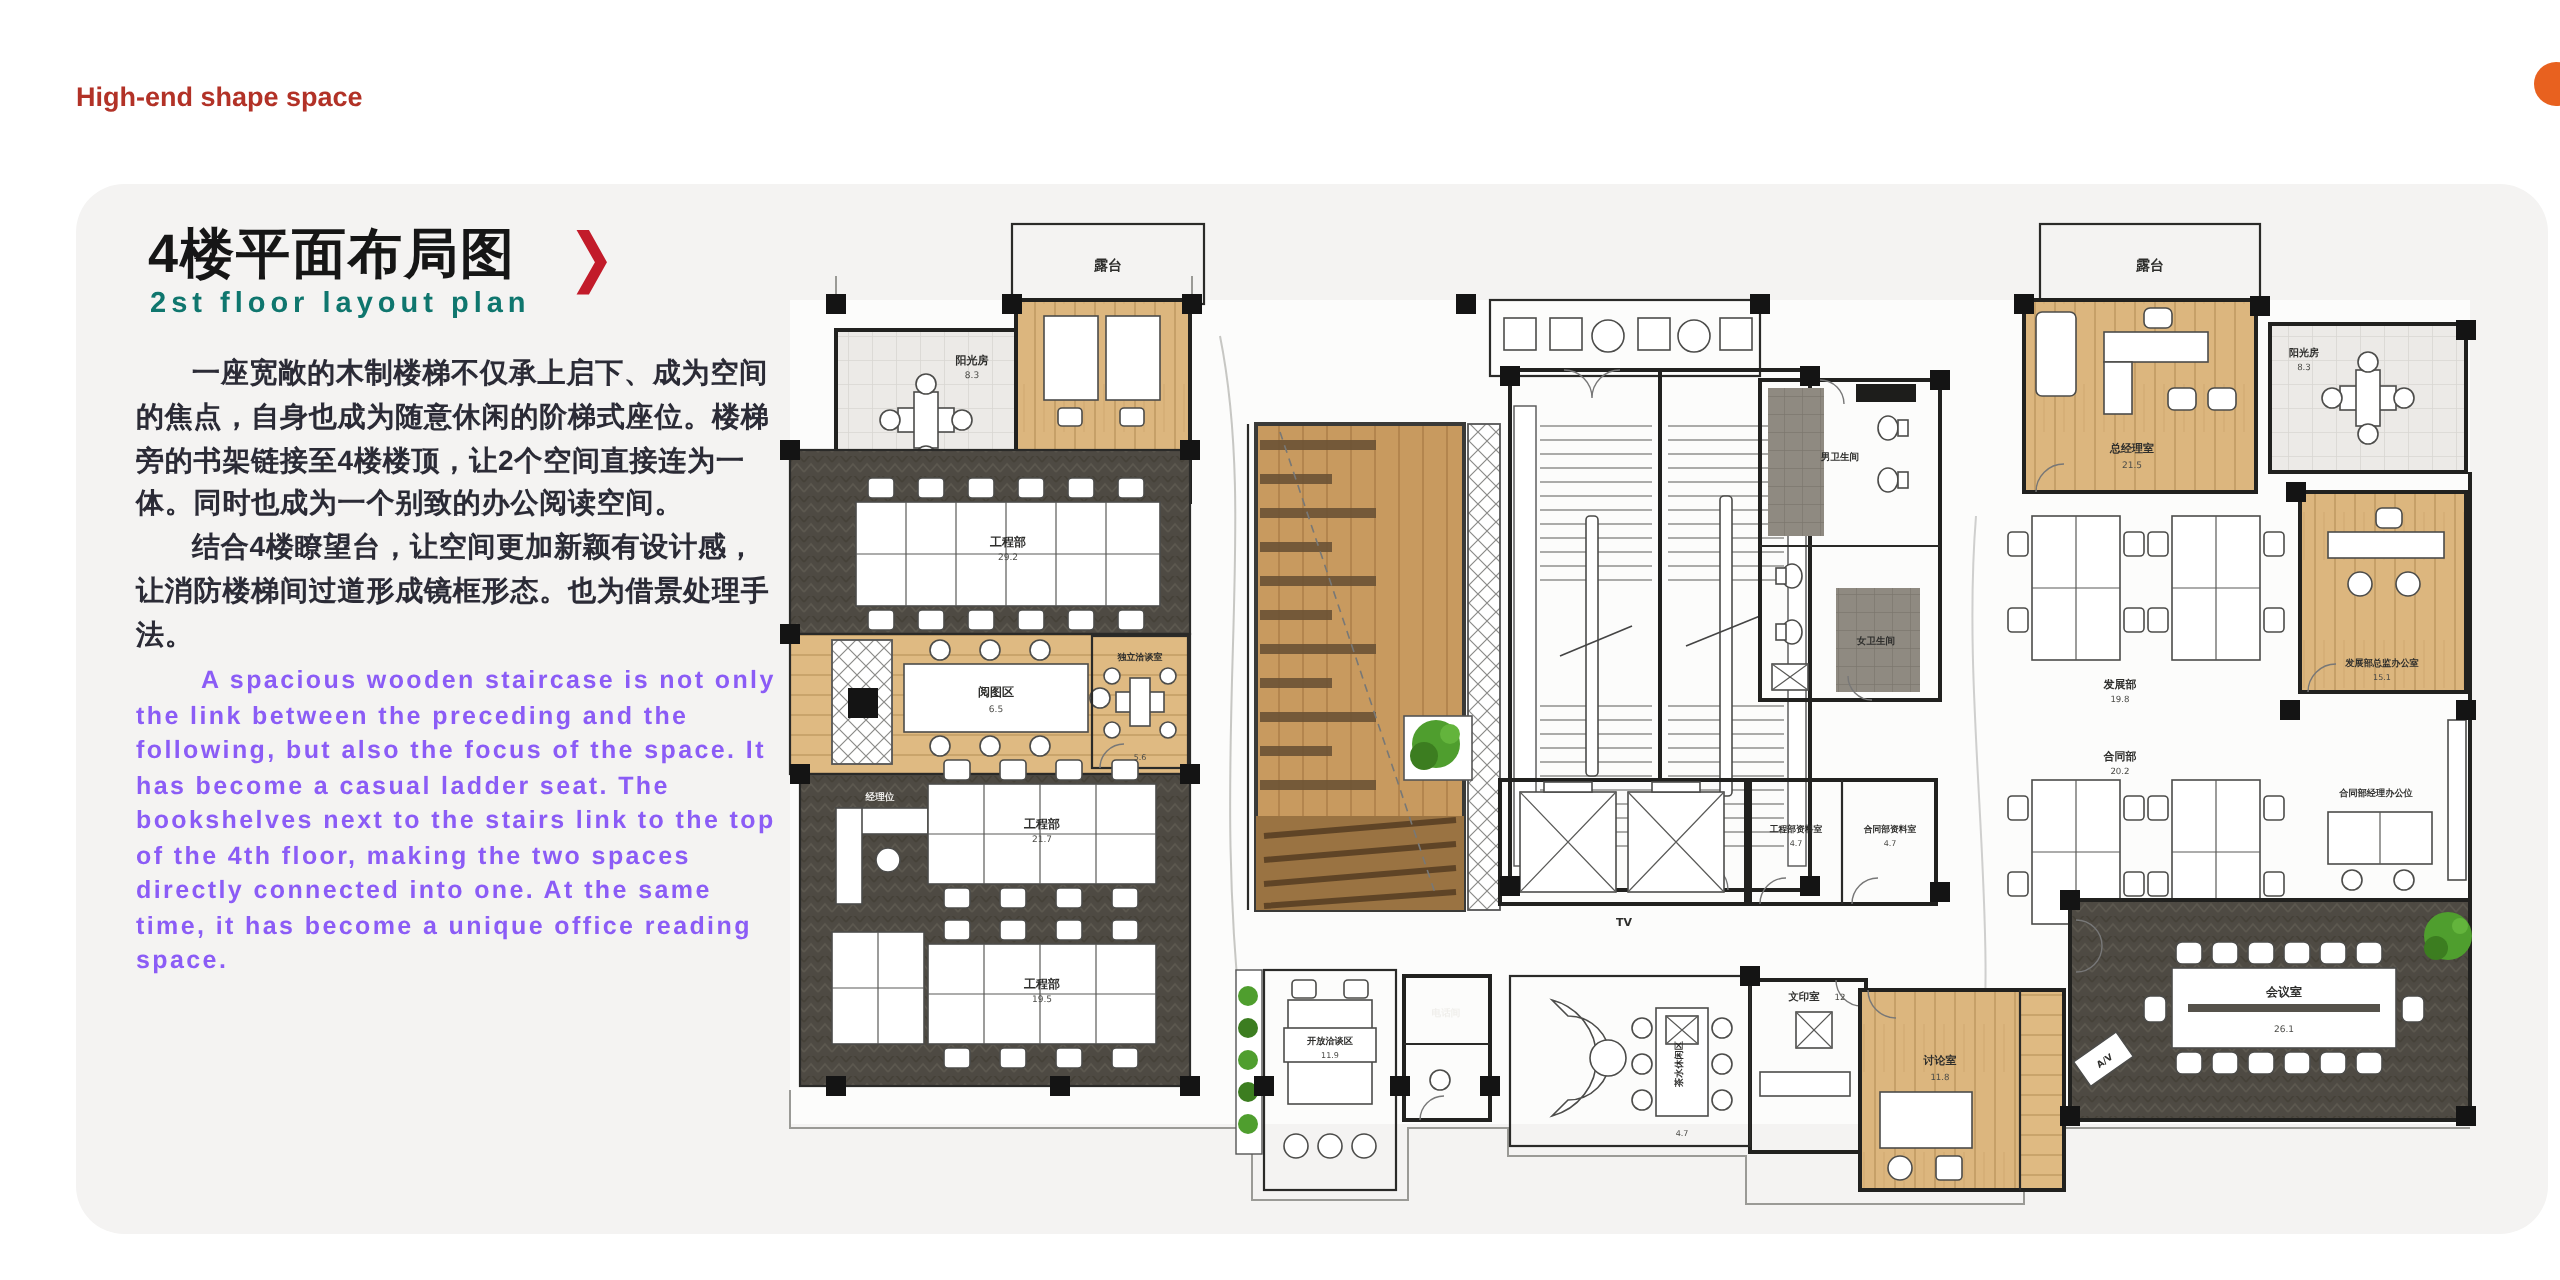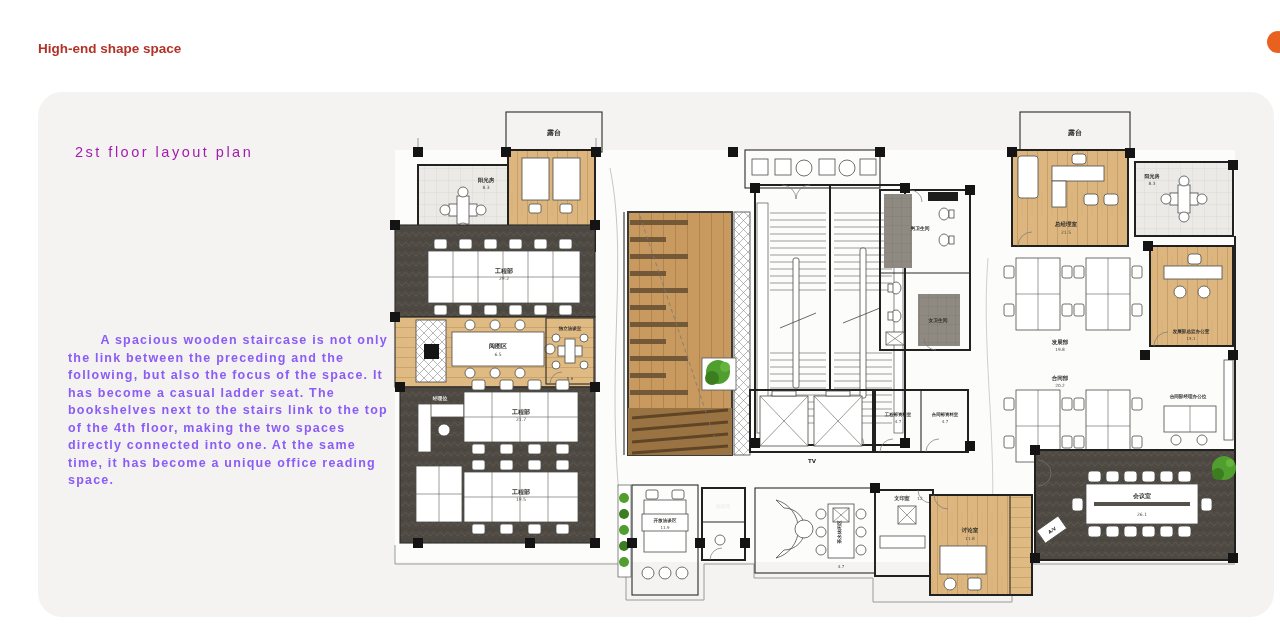--- a/index.html
+++ b/index.html
@@ -4,21 +4,21 @@
 <style>
   html,body{margin:0;padding:0;background:#fff;}
   .page{position:relative;width:1280px;height:640px;overflow:hidden;background:#fff;
         font-family:"Liberation Sans","DejaVu Sans",sans-serif;}
   .brand{position:absolute;left:38px;top:41px;font-size:13.5px;font-weight:bold;color:#b23227;}
   .orange-dot{position:absolute;right:-9px;top:31px;width:22px;height:22px;border-radius:50%;background:#e8611f;}
   .card{position:absolute;left:38px;top:92px;width:1236px;height:525px;background:#f4f3f2;border-radius:24px;}
   .title-row{position:absolute;left:36px;top:22px;display:flex;align-items:flex-start;}
   .title{font-size:27px;font-weight:bold;color:#161616;letter-spacing:1px;line-height:1;}
   .title-arrow{font-size:28px;font-weight:bold;color:#c21b2a;margin-left:26px;margin-top:-2px;transform:scaleY(1.15);}
-  .subtitle{position:absolute;left:37px;top:52px;font-size:14.5px;font-weight:normal;color:#a21caf;letter-spacing:2.5px;}
+  .subtitle{position:absolute;left:37px;top:52px;font-size:14.5px;font-weight:bold;color:#0f766e;letter-spacing:2.5px;}
   .zh-block{position:absolute;left:30px;top:84px;width:322px;color:#2b2b36;font-size:14px;
             font-weight:bold;line-height:1.56;letter-spacing:0.4px;}
   .zh-block p{margin:0;text-indent:2em;}
   .en-block{position:absolute;left:30px;top:240px;width:322px;color:#8b5cf6;font-size:12.5px;
             font-weight:bold;line-height:1.40;letter-spacing:1.2px;}
   .en-block p{margin:0 0 16px 0;}
   .en-block p.indent{text-indent:2.6em;}
   .plan-wrap{position:absolute;left:388px;top:108px;width:882px;height:500px;}
   
   .wall{fill:none;stroke:#21211f;stroke-width:2;}
@@ -33,22 +33,30 @@
   .area{fill:#4c4c48;text-anchor:middle;font-family:"DejaVu Sans",sans-serif;}
 </style>
 </head>
 <body>
 
 <div class="page">
   <div class="brand">High-end shape space</div>
   <div class="orange-dot"></div>
 
   <div class="card">
+    <div class="title-row">
+      <div class="title">4楼平面布局图</div>
+      <div class="title-arrow">❯</div>
+    </div>
     <div class="subtitle">2st floor layout plan</div>
 
+    <div class="zh-block">
+      <p>一座宽敞的木制楼梯不仅承上启下、成为空间的焦点，自身也成为随意休闲的阶梯式座位。楼梯旁的书架链接至4楼楼顶，让2个空间直接连为一体。同时也成为一个别致的办公阅读空间。</p>
+      <p>结合4楼瞭望台，让空间更加新颖有设计感，让消防楼梯间过道形成镜框形态。也为借景处理手法。</p>
+    </div>
     <div class="en-block">
       <p class="indent">A spacious wooden staircase is not only the link between the preceding and the following, but also the focus of the space. It has become a casual ladder seat. The bookshelves next to the stairs link to the top of the 4th floor, making the two spaces directly connected into one. At the same time, it has become a unique office reading space.</p>
     </div>
   </div>
 
   <div class="plan-wrap">
   <svg width="882" height="500" viewBox="0 0 882 500" xmlns="http://www.w3.org/2000/svg">
     <defs>
       <pattern id="carpet" width="14" height="10" patternUnits="userSpaceOnUse">
         <rect width="14" height="10" fill="#4e4a43"></rect>

